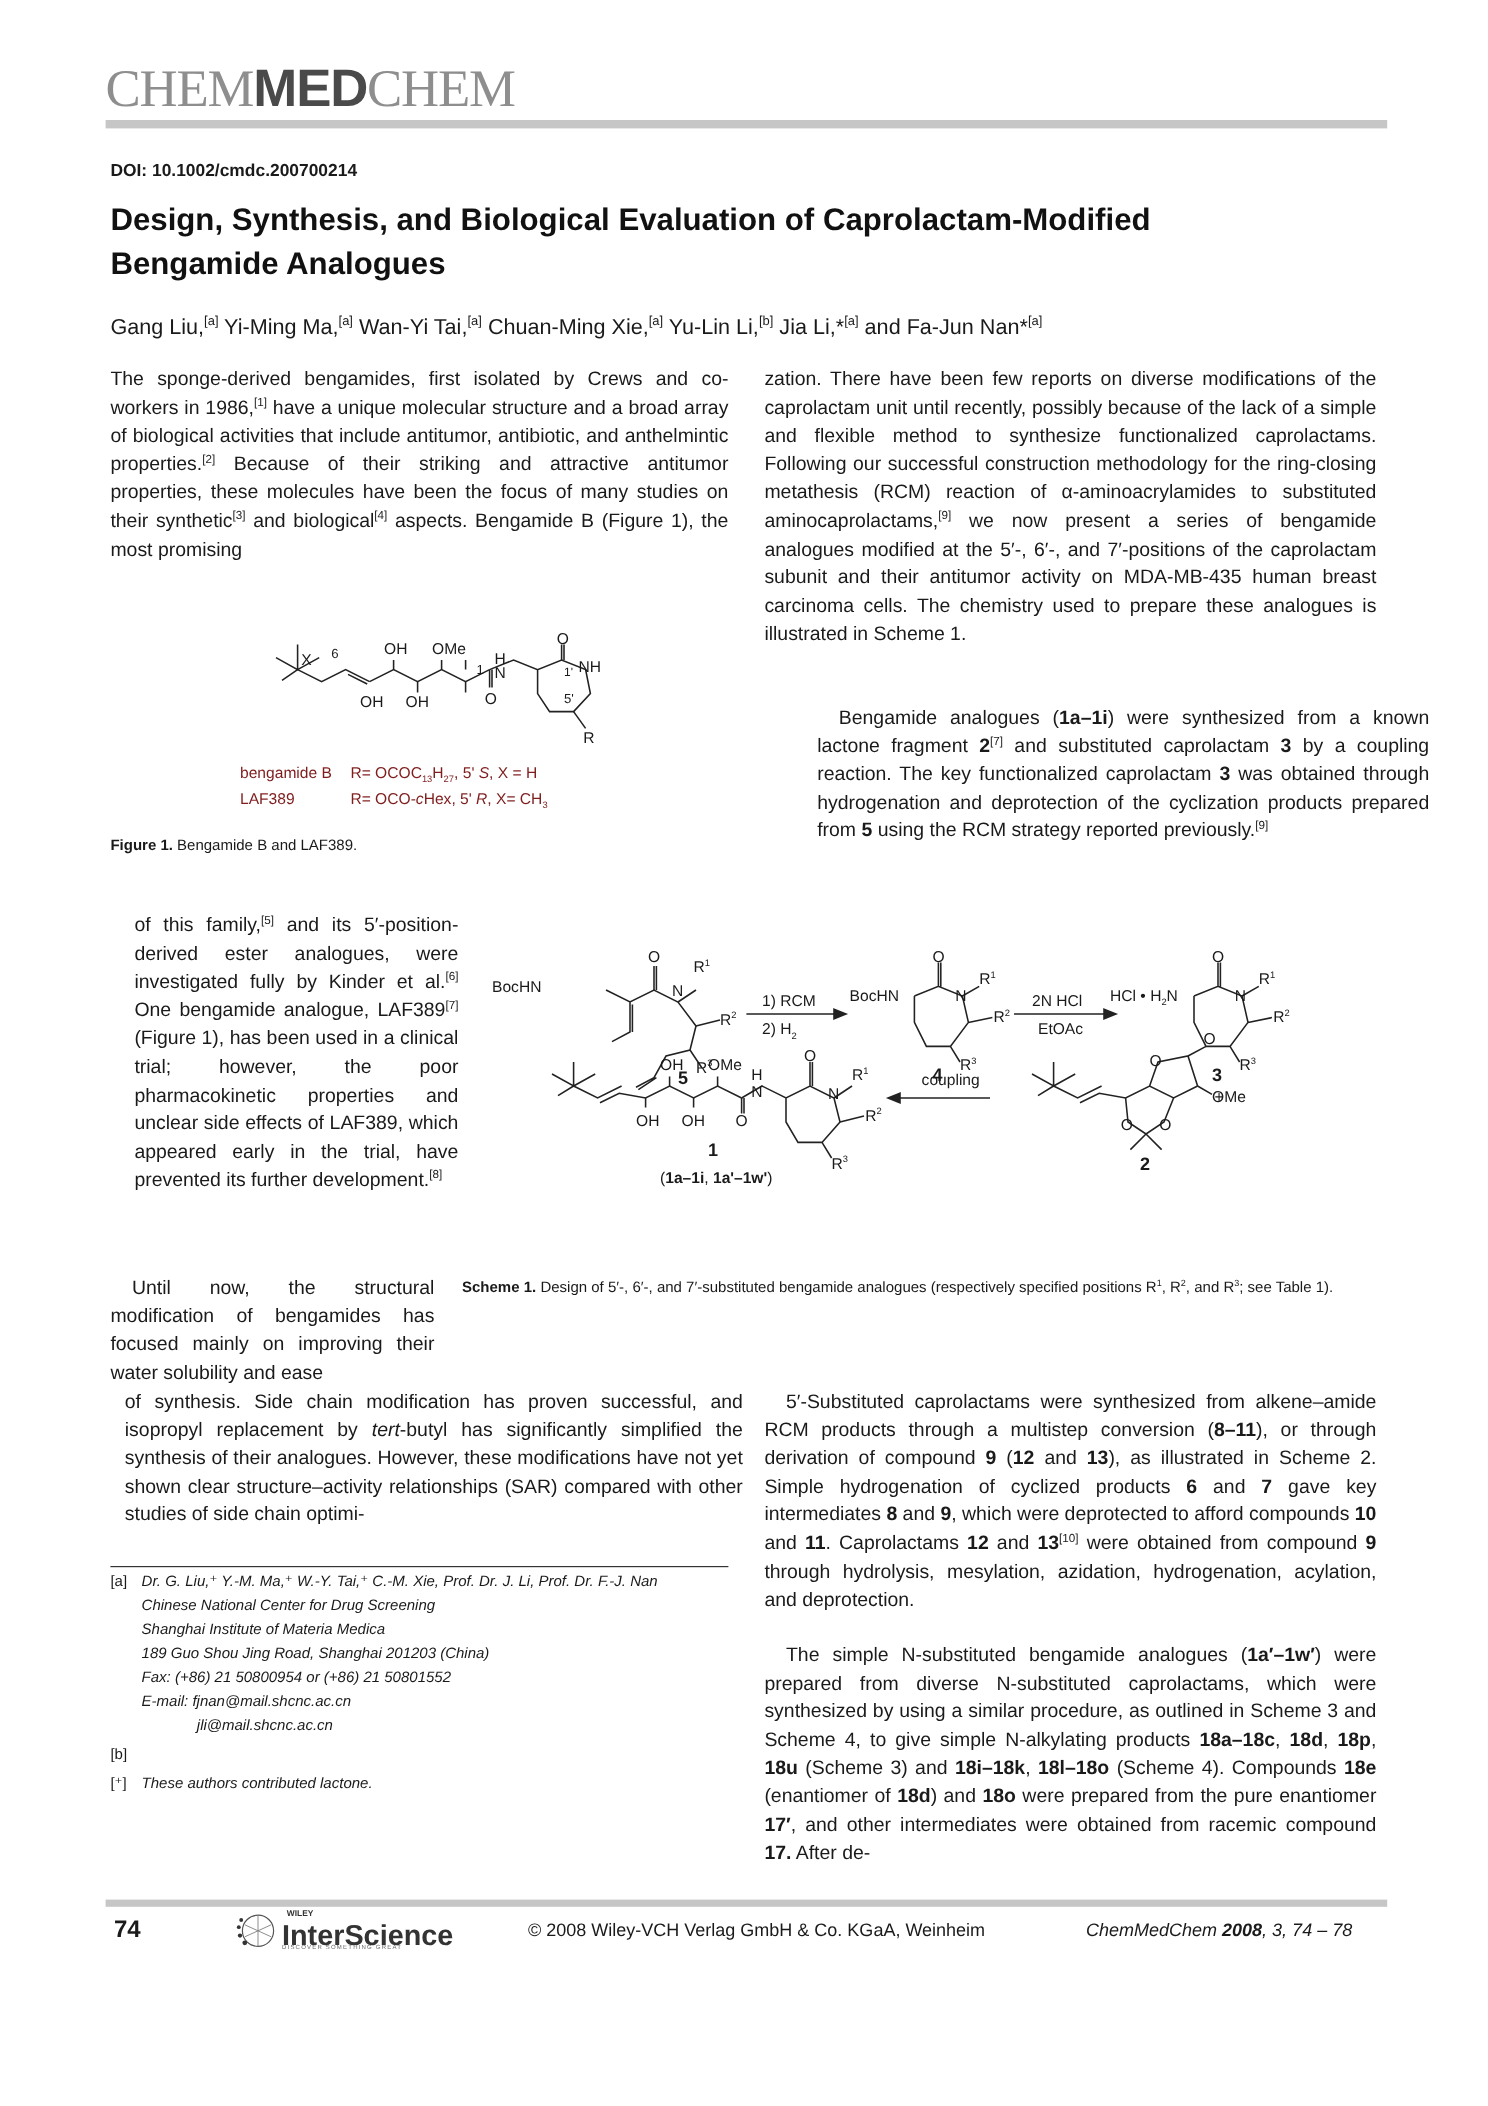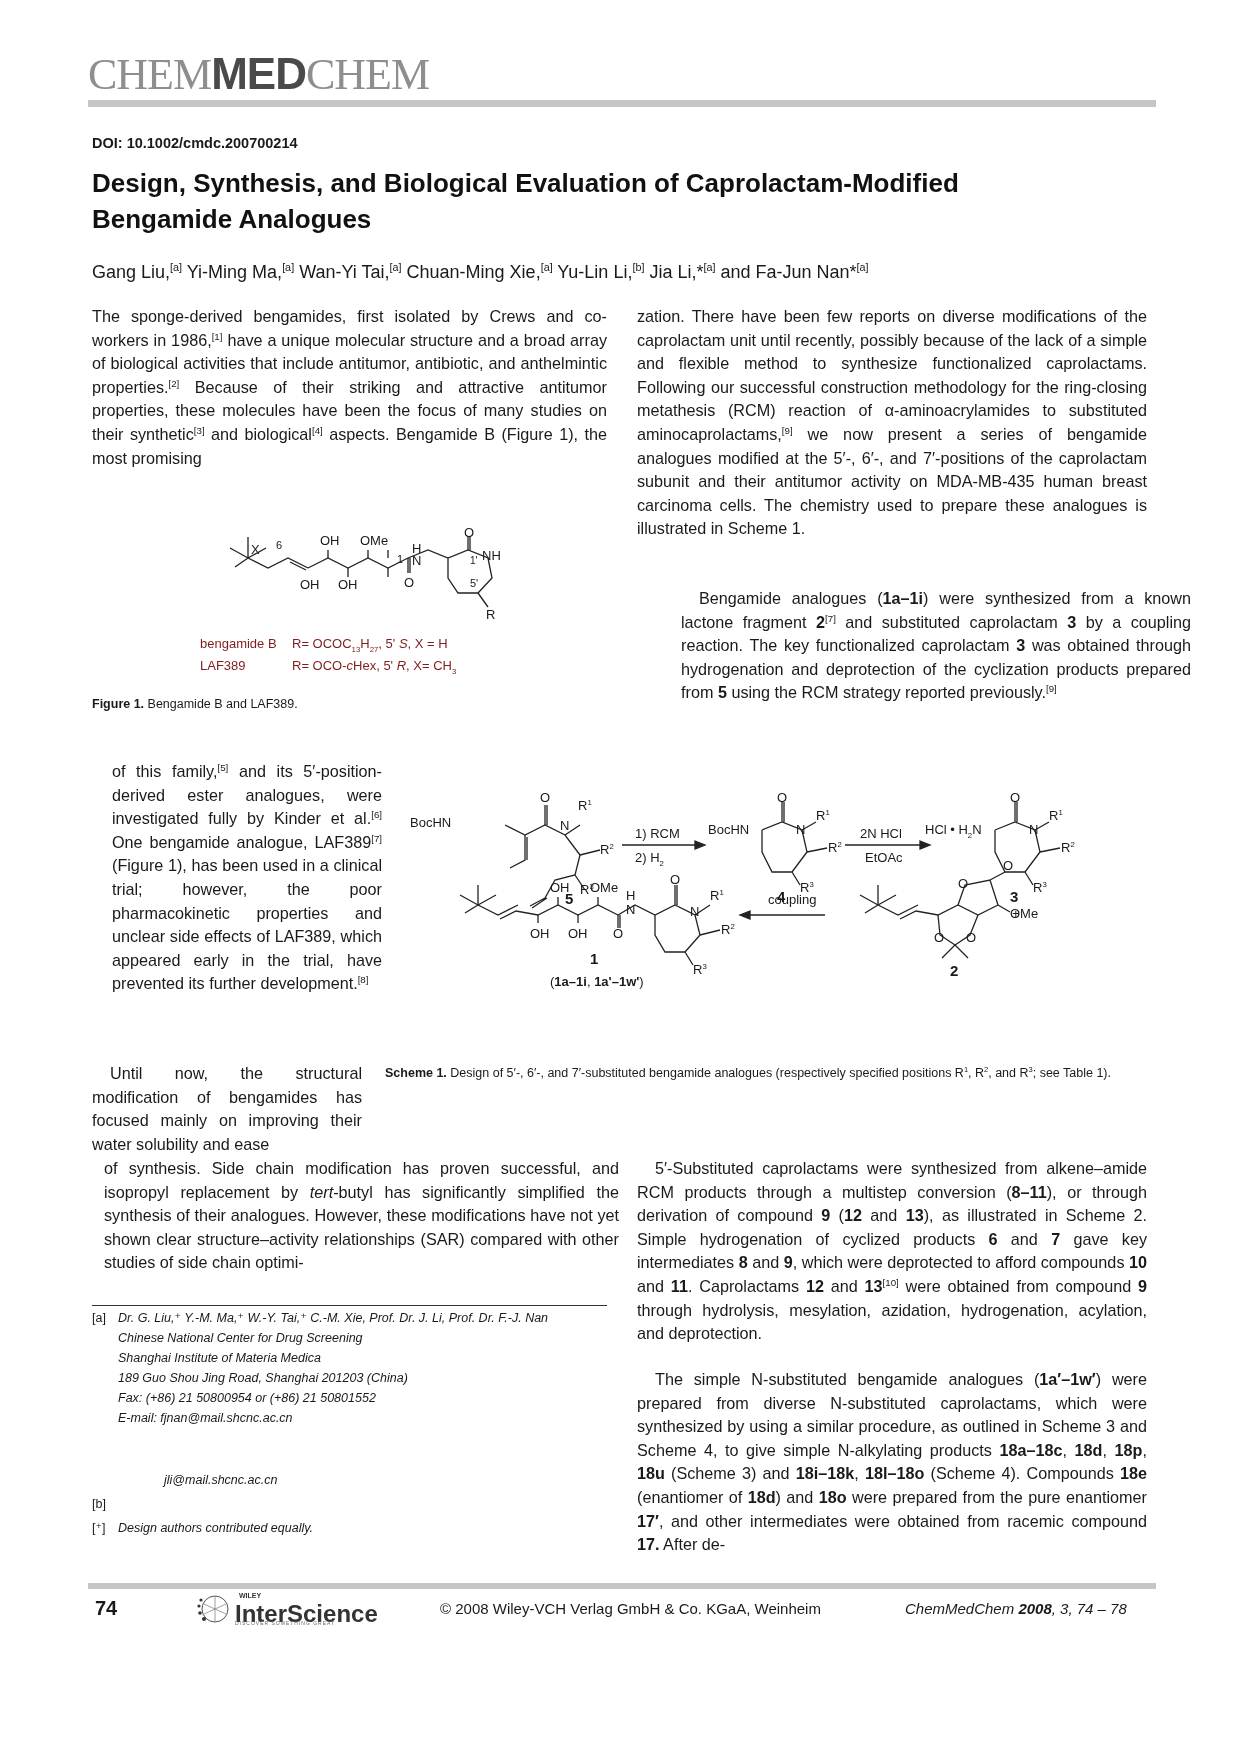--- a/index.html
+++ b/index.html
@@ -226,30 +226,30 @@
 <div class="footnotes">
   <div class="fn">
     <span class="tag">[a]</span>
     <div class="body">
       <div>Dr. G. Liu,⁺ Y.-M. Ma,⁺ W.-Y. Tai,⁺ C.-M. Xie, Prof. Dr. J. Li, Prof. Dr. F.-J. Nan</div>
       <div>Chinese National Center for Drug Screening</div>
       <div>Shanghai Institute of Materia Medica</div>
       <div>189 Guo Shou Jing Road, Shanghai 201203 (China)</div>
       <div>Fax: (+86) 21 50800954 or (+86) 21 50801552</div>
       <div>E-mail: fjnan@mail.shcnc.ac.cn</div>
-      <div style="padding-left:46px;margin-top:42px;">jli@mail.shcnc.ac.cn</div>
+      <div style="padding-left:46px;">jli@mail.shcnc.ac.cn</div>
     </div>
   </div>
   <div class="fn">
     <span class="tag">[b]</span>
   </div>
   <div class="fn">
     <span class="tag">[⁺]</span>
     <div class="body">
-      <div>Design authors contributed equally.</div>
+      <div>These authors contributed lactone.</div>
     </div>
   </div>
 </div>
 
 <div class="bottom-rule"></div>
 <div class="page-num">74</div>
 <div class="wiley-logo">
   <svg width="36" height="34" viewBox="0 0 36 34">
     <circle cx="20" cy="17" r="13" fill="none" stroke="#555" stroke-width="1"></circle>
     <path d="M9,12 L31,22 M9,22 L31,12 M20,4 L20,30" stroke="#777" stroke-width="0.7" fill="none"></path>

